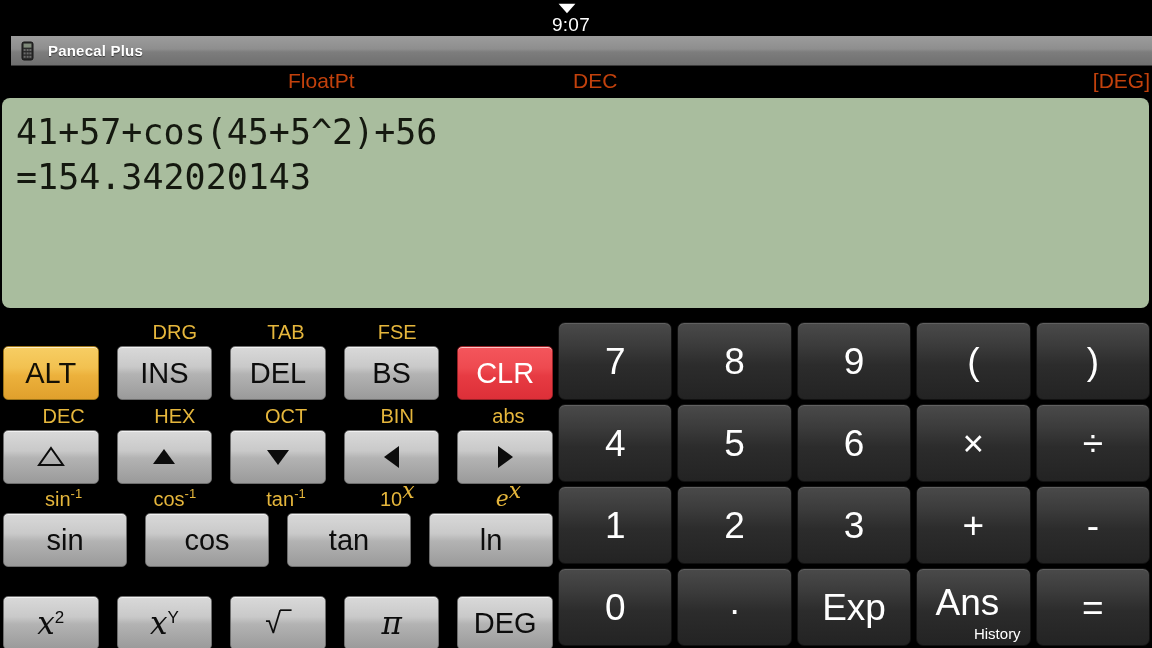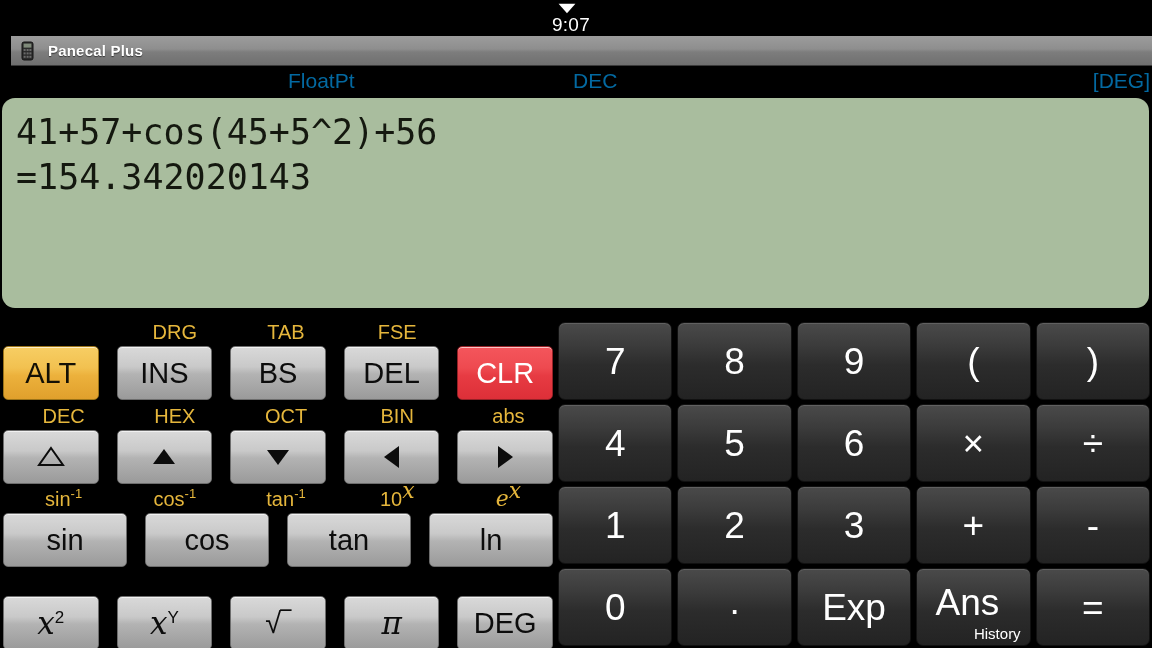--- a/index.html
+++ b/index.html
@@ -70,36 +70,36 @@
 
   
   .moderow {
     position: absolute;
     left: 0; top: 67px;
     width: 1152px; height: 32px;
     background: #000;
   }
   .moderow span {
     position: absolute;
-    color: #0369a1;
+    color: #c2410c;
     font-size: 21px;
     top: 2px;
     white-space: nowrap;
   }
   .mode-float { left: 288px; }
   .mode-base  { left: 573px; }
   .mode-angle { right: 2px; }
 
   
   .display {
     position: absolute;
     left: 2px; top: 98px;
     width: 1147px; height: 210px;
     background: #a9bd9e;
-    border-radius: 13px;
+    border-radius: 8px;
     box-sizing: border-box;
     padding: 12px 14px 0 14px;
     overflow: hidden;
   }
   .display-line {
     font-family: "DejaVu Sans Mono", "Liberation Mono", monospace;
     font-size: 35px;
     line-height: 45px;
     color: #14180f;
     white-space: pre;
@@ -120,23 +120,24 @@
 
   
   .lrow { position: absolute; left: 0; width: 556px; }
   .lrow-0 { top: 8px;   height: 84px; }
   .lrow-1 { top: 92px;  height: 83px; }
   .lrow-2 { top: 175px; height: 83px; }
   .lrow-3 { top: 258px; height: 80px; }
 
   .gold-labels {
     position: absolute;
-    left: 8px; top: 0;
+    left: 0; top: 0;
     width: 556px; height: 30px;
     display: flex;
+    padding-left: 8px;
   }
   .gold-labels > div {
     flex: 1 1 0;
     text-align: center;
     color: #e5b63c;
     font-size: 20px;
     line-height: 28px;
     white-space: nowrap;
   }
   .gold-labels .sup {
@@ -300,22 +301,22 @@
       <div class="gold-labels">
         <div></div>
         <div>DRG</div>
         <div>TAB</div>
         <div>FSE</div>
         <div></div>
       </div>
       <div class="key-row">
         <div class="gkey alt">ALT</div>
         <div class="gkey">INS</div>
+        <div class="gkey">DEL</div>
         <div class="gkey">BS</div>
-        <div class="gkey">DEL</div>
         <div class="gkey clr">CLR</div>
       </div>
     </div>
 
     <div class="lrow lrow-1">
       <div class="gold-labels">
         <div>DEC</div>
         <div>HEX</div>
         <div>OCT</div>
         <div>BIN</div>

